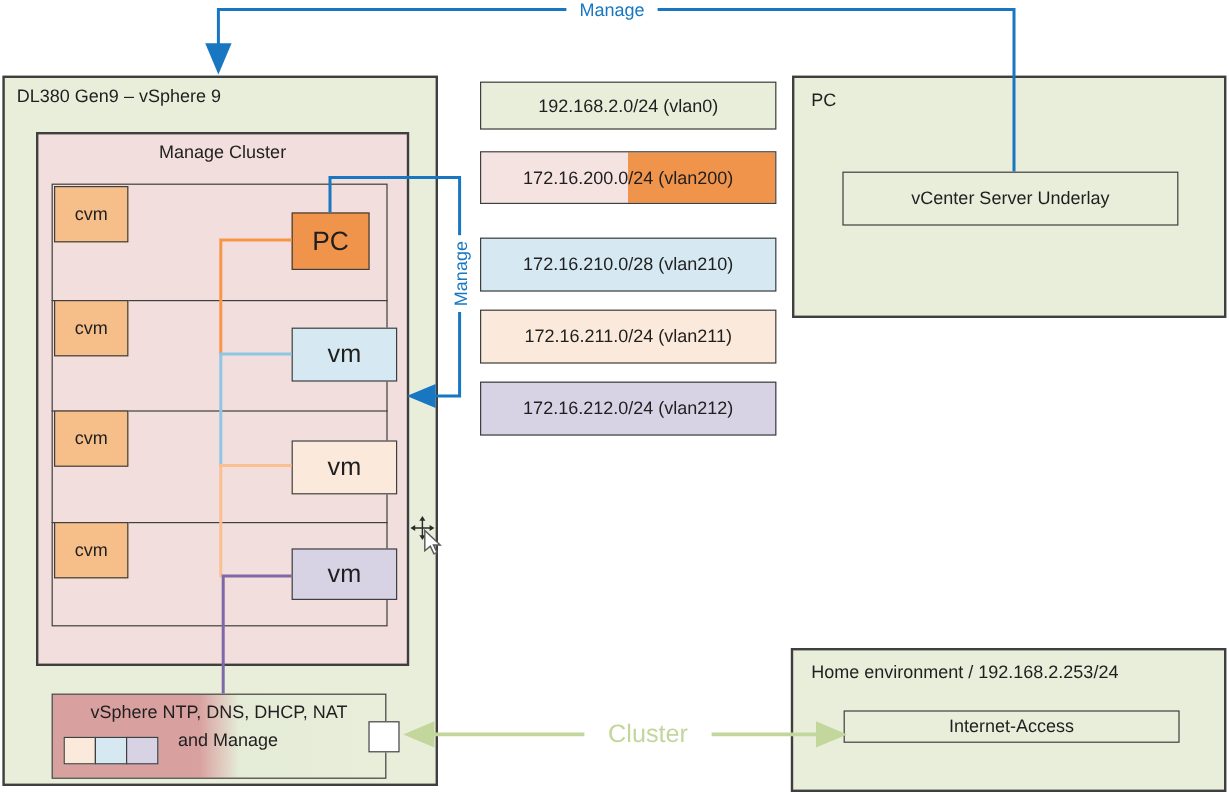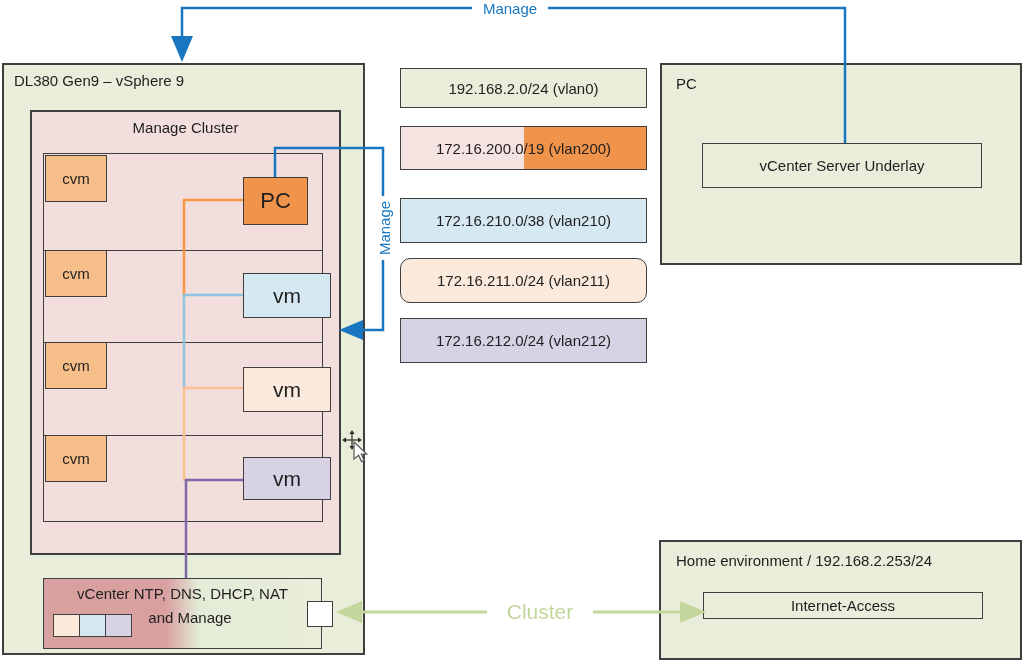--- a/index.html
+++ b/index.html
@@ -41,21 +41,21 @@
   #sw1{left:53px;background:var(--vm_cream);}
   #sw2{left:79px;background:var(--vm_blue);}
   #sw3{left:105px;background:var(--vm_lavender);}
   #port-square{left:307px;top:601px;width:26px;height:26px;background:#fff;border:1.5px solid var(--border);}
 
   
   .legend{left:400px;width:247px;border:1.5px solid var(--border);font-size:15px;}
   #leg0{top:68px;height:40px;background:var(--green_fill);}
   #leg200{top:126px;height:44px;background:linear-gradient(90deg,var(--pink_light) 0 50%,var(--pc_orange) 50% 100%);}
   #leg210{top:198px;height:45px;background:var(--vm_blue);}
-  #leg211{top:258px;height:45px;background:var(--vm_cream);border-radius:10px;}
+  #leg211{top:258px;height:45px;background:var(--vm_cream);}
   #leg212{top:318px;height:45px;background:var(--vm_lavender);}
 
   
   #pc-panel{left:660px;top:63px;width:362px;height:202px;}
   #pc-panel-title{left:676px;top:75px;font-size:15px;}
   #vcenter{left:702px;top:143px;width:280px;height:45px;border:1.5px solid var(--border);font-size:15px;background:var(--green_fill);}
   #home-panel{left:659px;top:540px;width:363px;height:120px;}
   #home-title{left:676px;top:552px;font-size:15px;}
   #internet{left:703px;top:592px;width:280px;height:27px;border:1.5px solid var(--border);font-size:15px;background:var(--green_fill);}
 
@@ -85,30 +85,30 @@
 <div class="abs cvm center" id="cvm2">cvm</div>
 <div class="abs cvm center" id="cvm3">cvm</div>
 <div class="abs cvm center" id="cvm4">cvm</div>
 
 <div class="abs center" id="pc-vm">PC</div>
 <div class="abs vmbox center" id="vm210">vm</div>
 <div class="abs vmbox center" id="vm211">vm</div>
 <div class="abs vmbox center" id="vm212">vm</div>
 
 <div class="abs" id="pfsense"></div>
-<div class="abs" id="pfsense-l1">vCenter NTP, DNS, DHCP, NAT</div>
+<div class="abs" id="pfsense-l1">vSphere NTP, DNS, DHCP, NAT</div>
 <div class="abs" id="pfsense-l2">and Manage</div>
 <div class="abs swatch" id="sw1"></div>
 <div class="abs swatch" id="sw2"></div>
 <div class="abs swatch" id="sw3"></div>
 <div class="abs" id="port-square"></div>
 
 <div class="abs legend center" id="leg0">192.168.2.0/24 (vlan0)</div>
-<div class="abs legend center" id="leg200">172.16.200.0/19 (vlan200)</div>
-<div class="abs legend center" id="leg210">172.16.210.0/38 (vlan210)</div>
+<div class="abs legend center" id="leg200">172.16.200.0/24 (vlan200)</div>
+<div class="abs legend center" id="leg210">172.16.210.0/28 (vlan210)</div>
 <div class="abs legend center" id="leg211">172.16.211.0/24 (vlan211)</div>
 <div class="abs legend center" id="leg212">172.16.212.0/24 (vlan212)</div>
 
 <div class="abs panel green" id="pc-panel"></div>
 <div class="abs" id="pc-panel-title">PC</div>
 <div class="abs center" id="vcenter">vCenter Server Underlay</div>
 
 <div class="abs panel green" id="home-panel"></div>
 <div class="abs" id="home-title">Home environment / 192.168.2.253/24</div>
 <div class="abs center" id="internet">Internet-Access</div>

